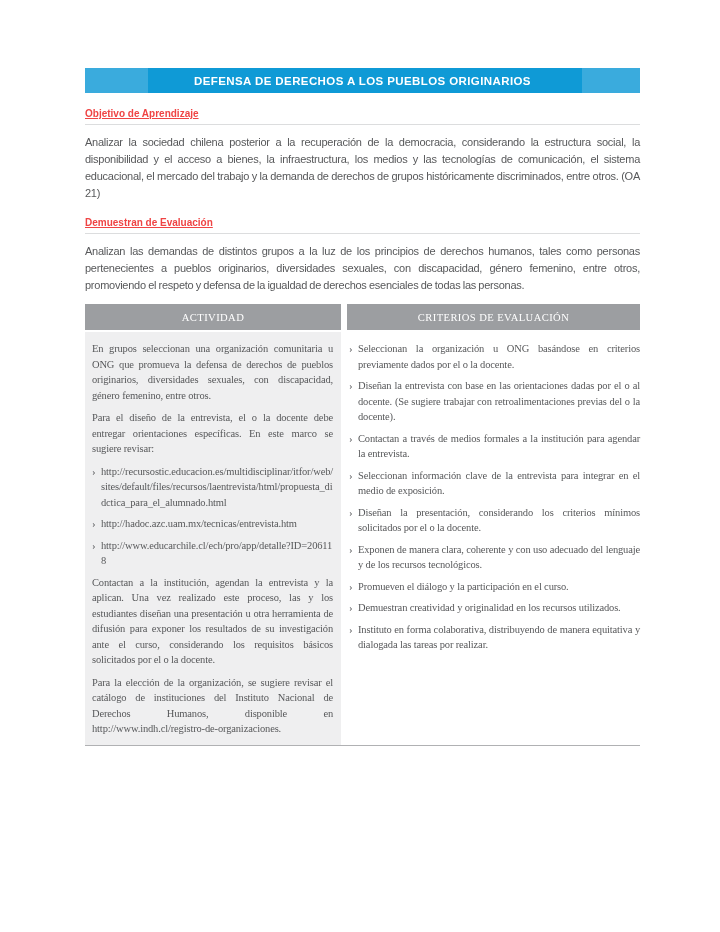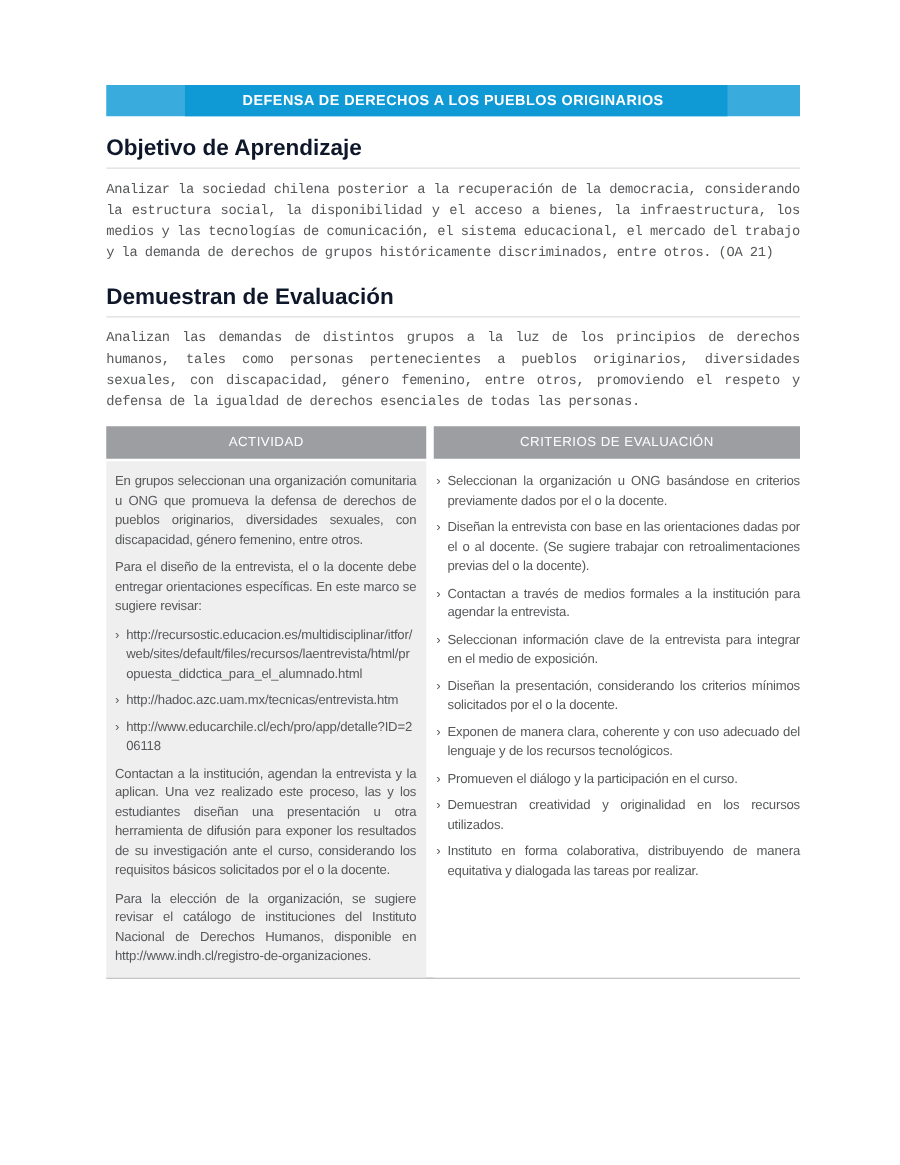--- a/index.html
+++ b/index.html
@@ -45,42 +45,43 @@
     justify-content: center;
     height: 100%;
     color: #ffffff;
     font-size: 11.5px;
     font-weight: bold;
     letter-spacing: 0.4px;
   }
   
   h2.sec-heading {
     margin: 15px 0 5px 0;
-    font-size: 18px;
+    font-size: 10px;
     font-weight: bold;
-    color: #0f172a;
+    color: #ef4444;
+    text-decoration: underline;
   }
   hr.sec-rule {
     border: none;
     border-top: 1px solid #dcddde;
     margin: 0 0 9px 0;
   }
   p.sec-body {
     margin: 0 0 10px 0;
     font-size: 11px;
     line-height: 17px;
     letter-spacing: -0.25px;
     word-spacing: -0.5px;
     color: #57585a;
     text-align: justify;
-    font-family: Liberation Mono, monospace;
   }
   
   .grid {
     margin-top: 4px;
+    font-family: Liberation Serif, serif;
   }
   .grid-head {
     display: flex;
     gap: 6px;
   }
   .th {
     height: 26px;
     background: #9c9ea1;
     color: #ffffff;
     font-size: 10.6px;

